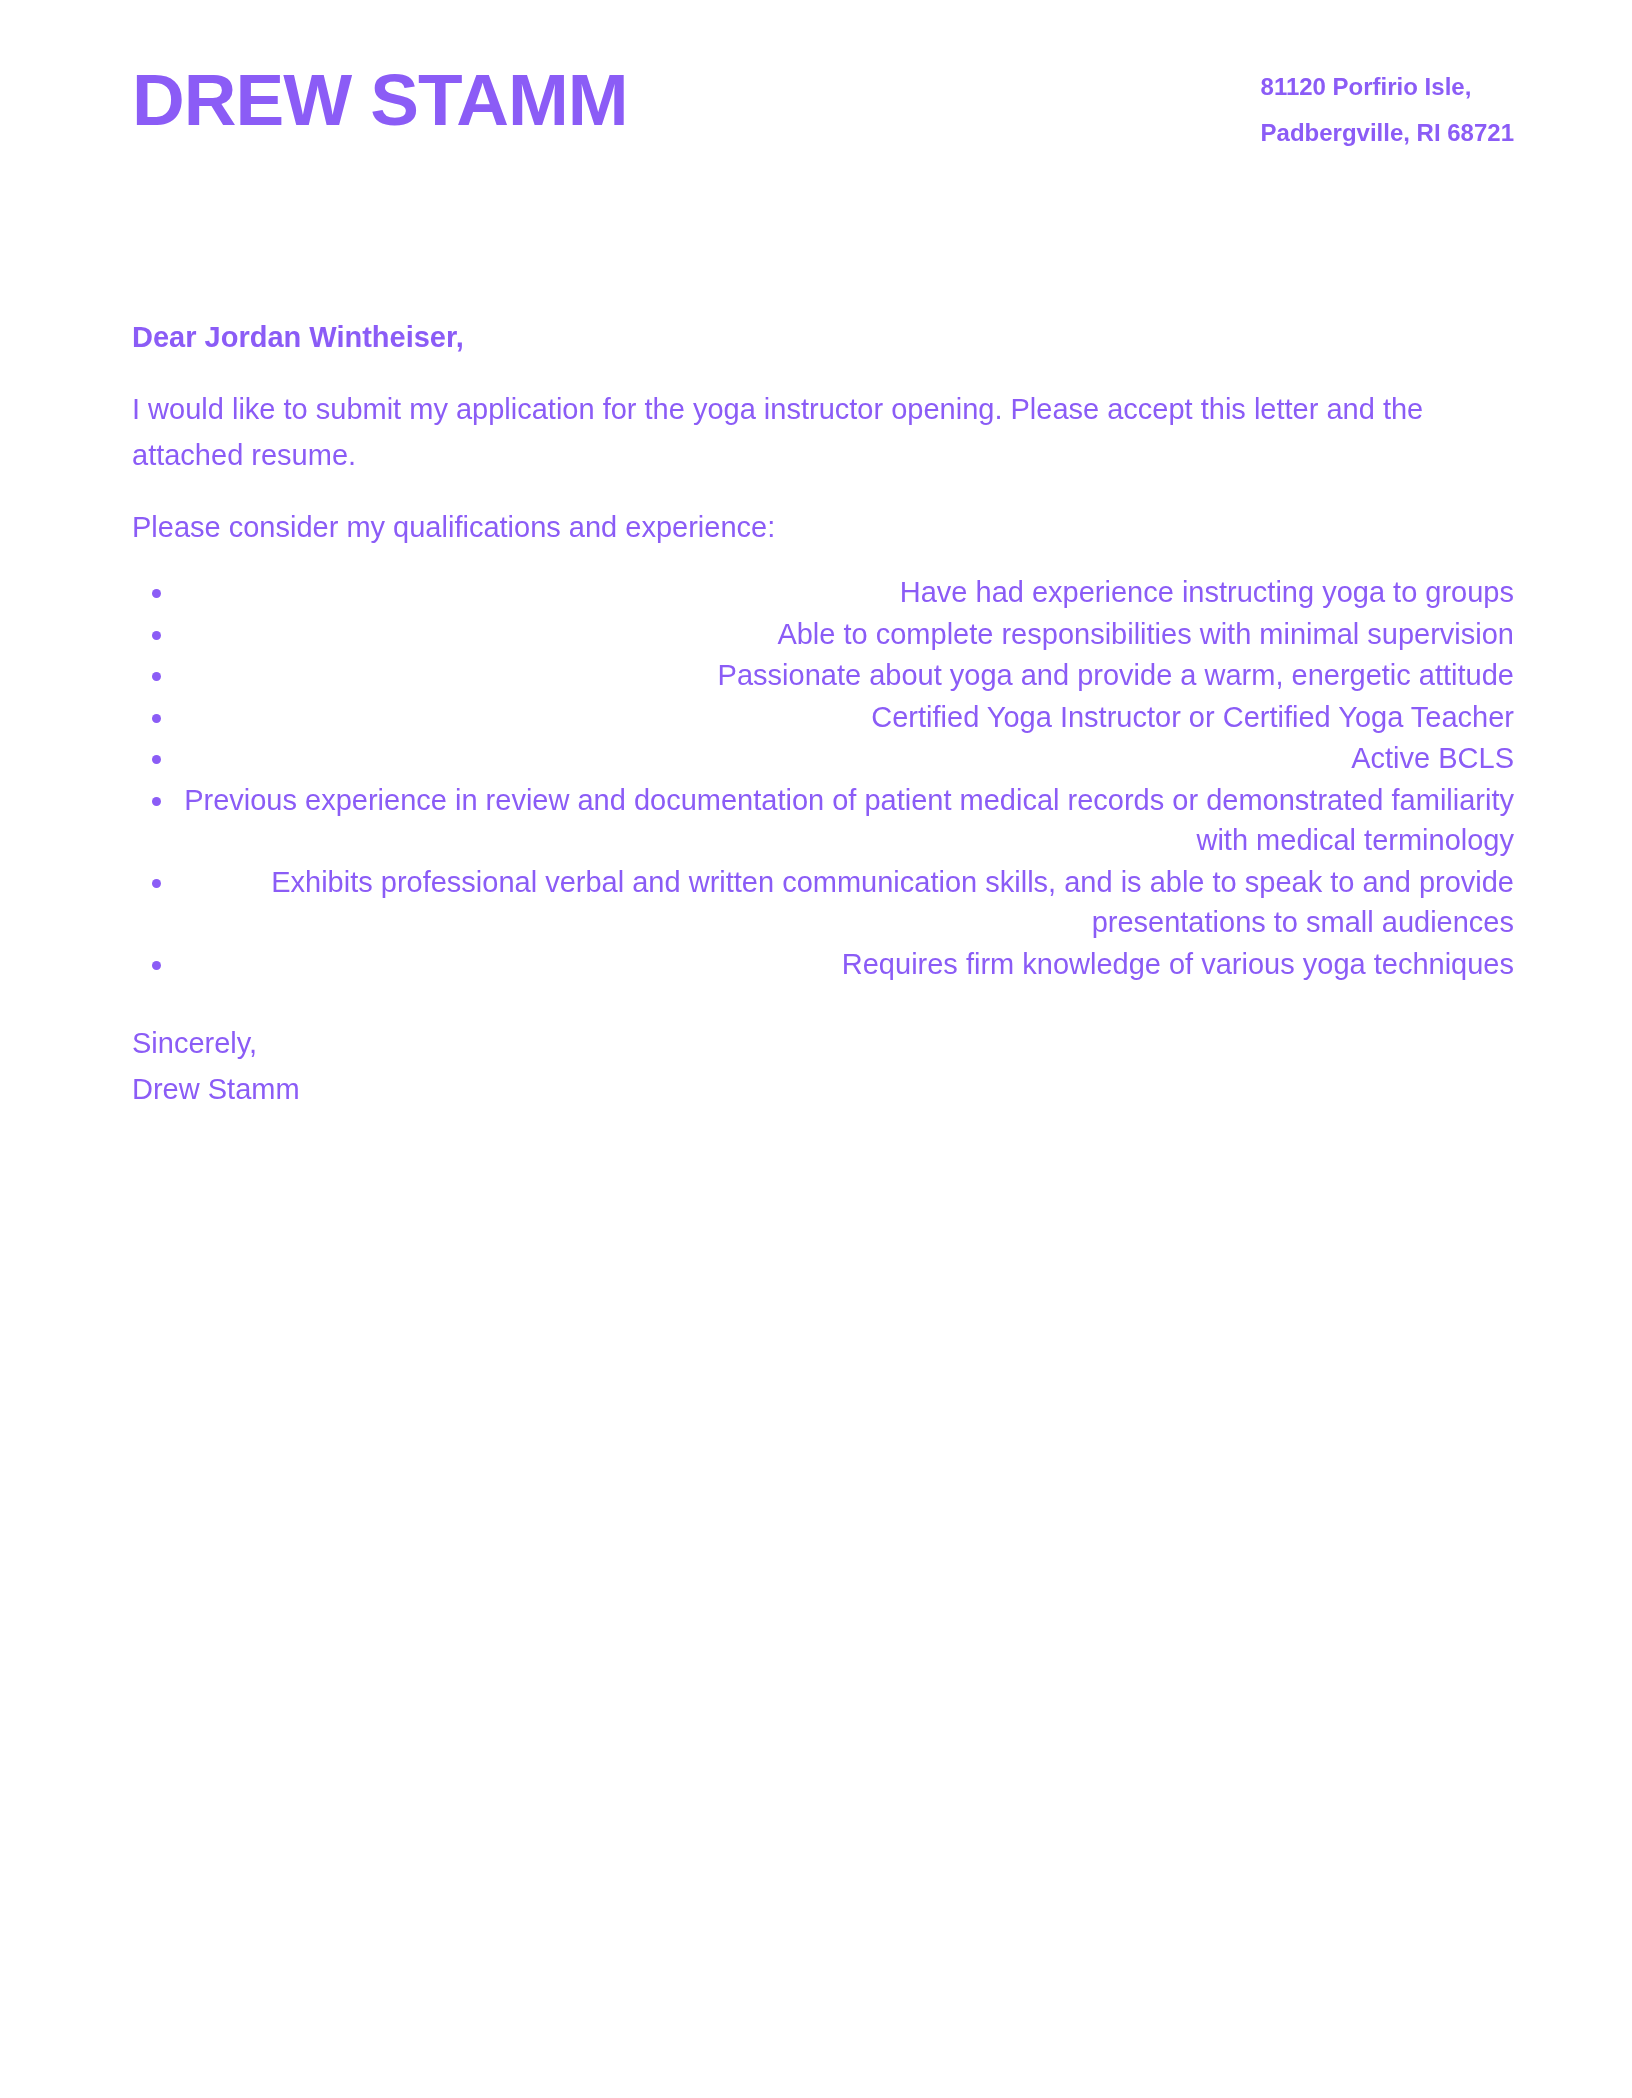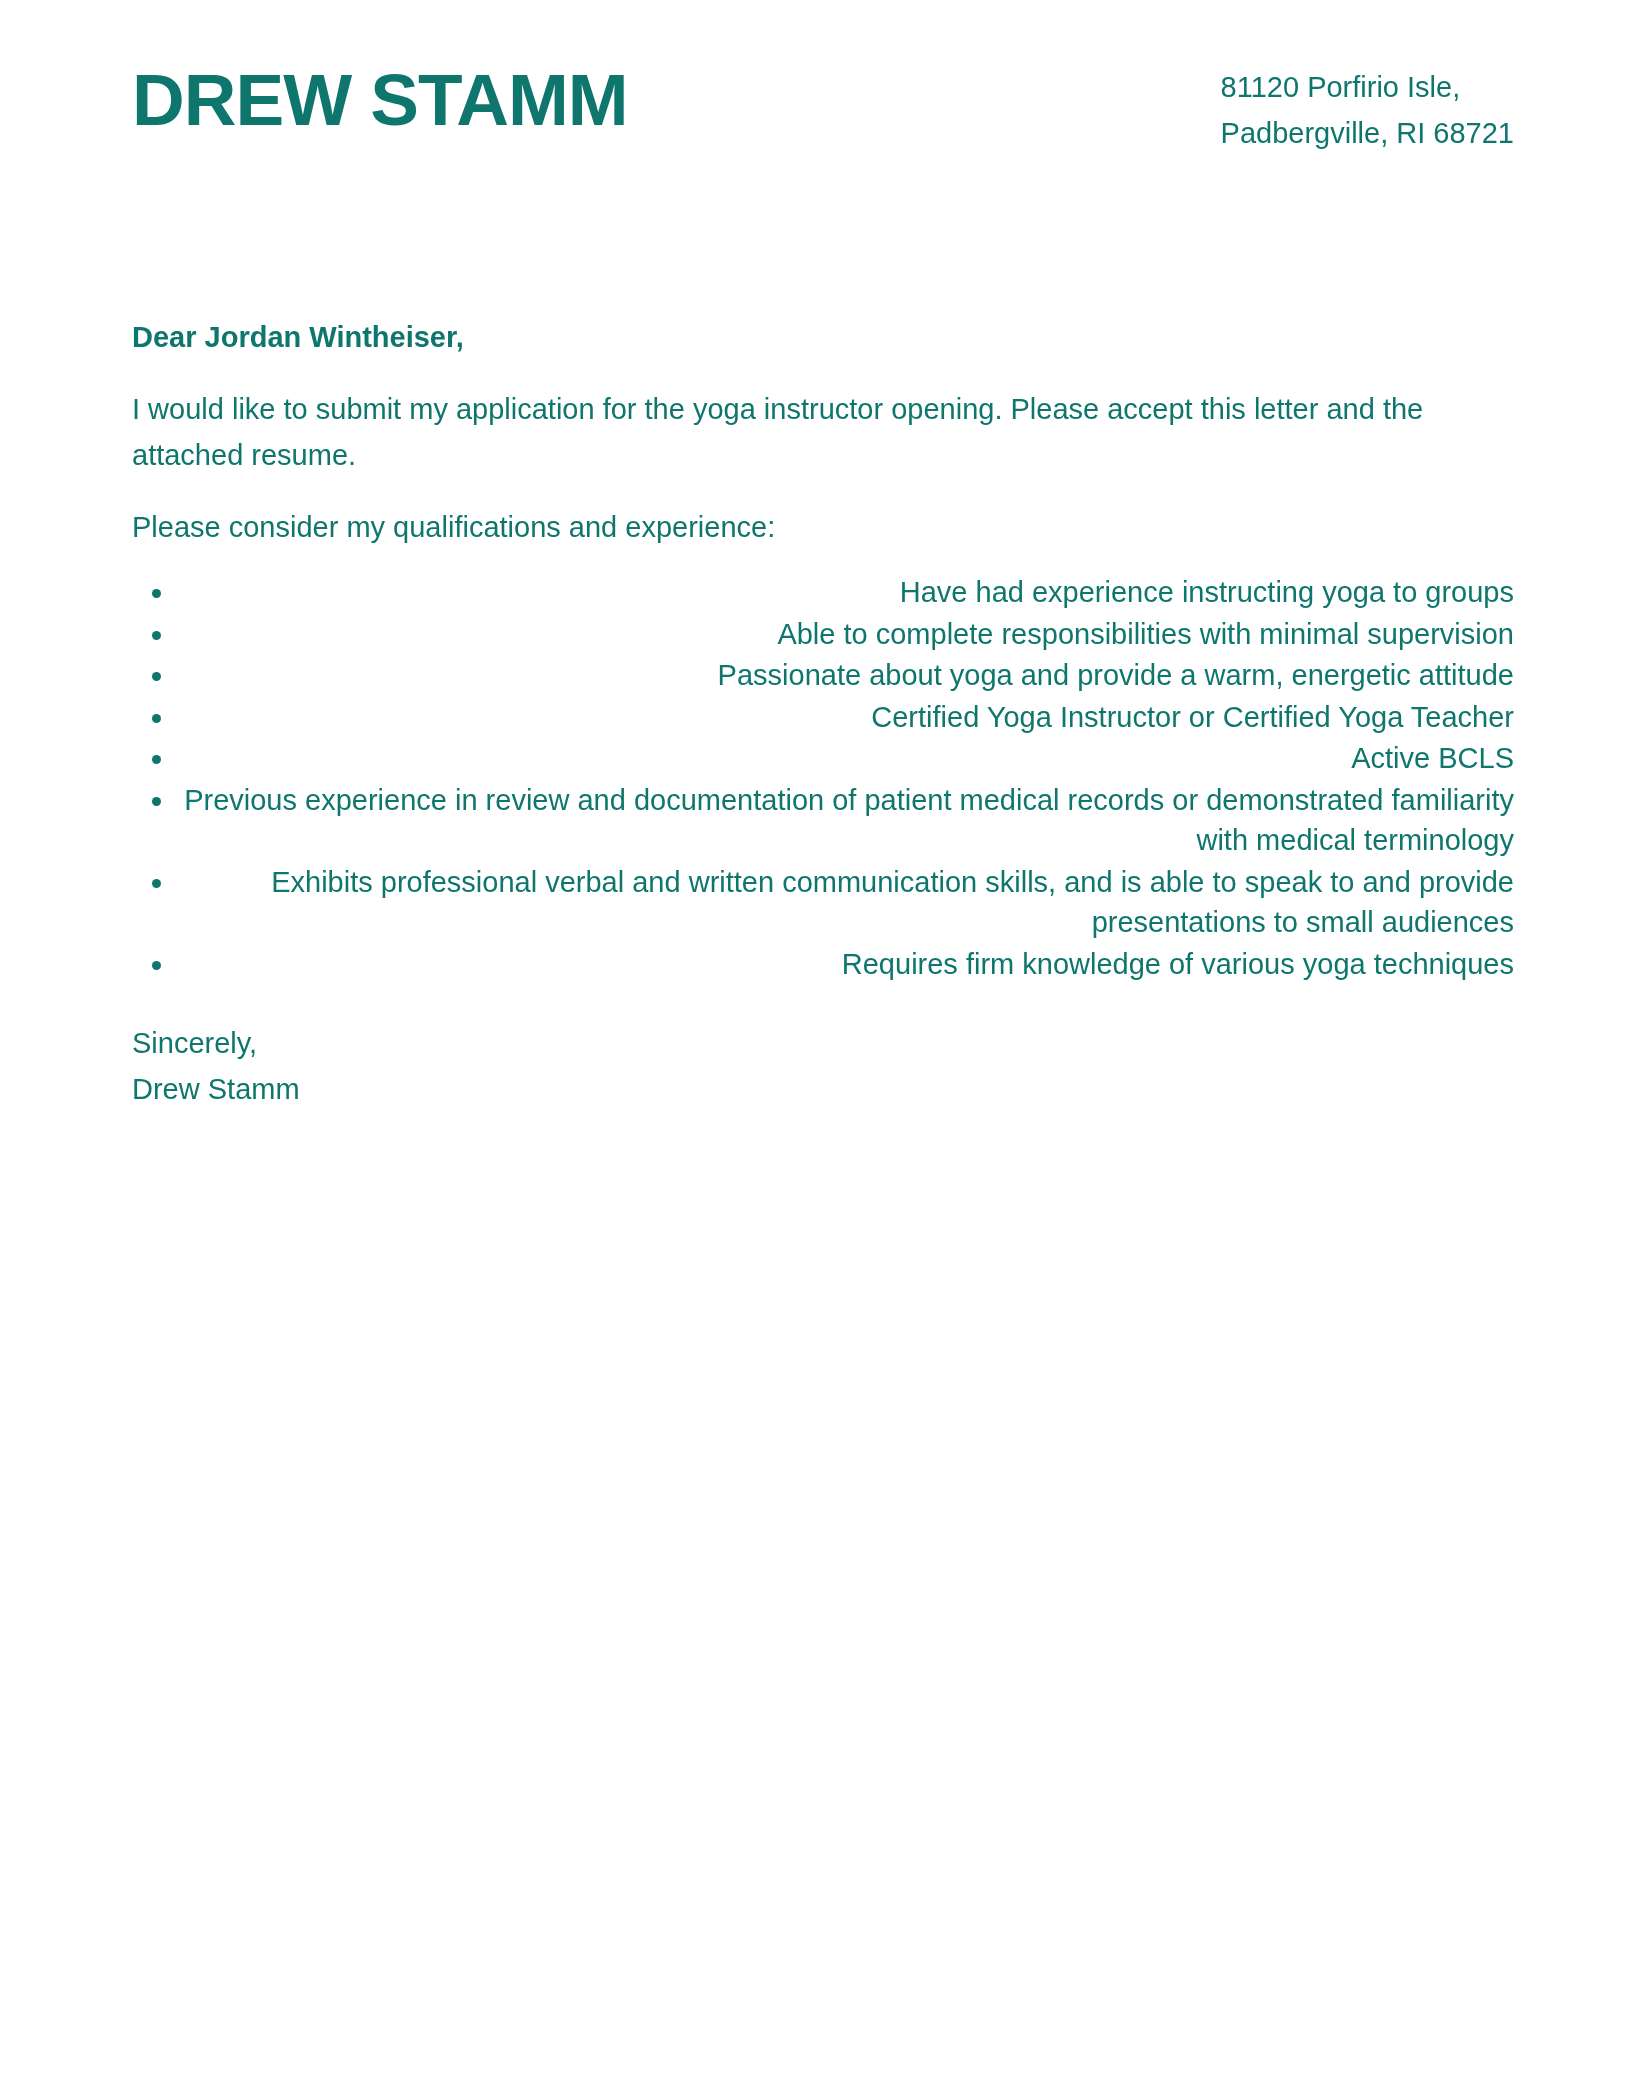--- a/index.html
+++ b/index.html
@@ -5,43 +5,43 @@
   html, body {
     margin: 0;
     padding: 0;
     background: #ffffff;
   }
   .page {
     position: relative;
     width: 1632px;
     height: 2098px;
     background: #ffffff;
-    color: #0f766e;
+    color: #8b5cf6;
     font-family: "Liberation Sans", sans-serif;
     box-sizing: border-box;
     padding: 52px 118px 0 132px;
     overflow: hidden;
   }
   .header-row {
     display: flex;
     justify-content: space-between;
     align-items: flex-start;
   }
   .sender-name {
     font-size: 73px;
     font-weight: 700;
     letter-spacing: -1px;
     line-height: 1.05;
     margin-top: 10px;
     white-space: nowrap;
   }
   .sender-address {
-    font-size: 29px;
+    font-size: 24px;
     line-height: 46px;
-    font-weight: 400;
+    font-weight: 700;
     margin-top: 12px;
     text-align: left;
   }
   .letter-body {
     margin-top: 158px;
     font-size: 29px;
     line-height: 46px;
     max-width: 1390px;
   }
   .greeting {

